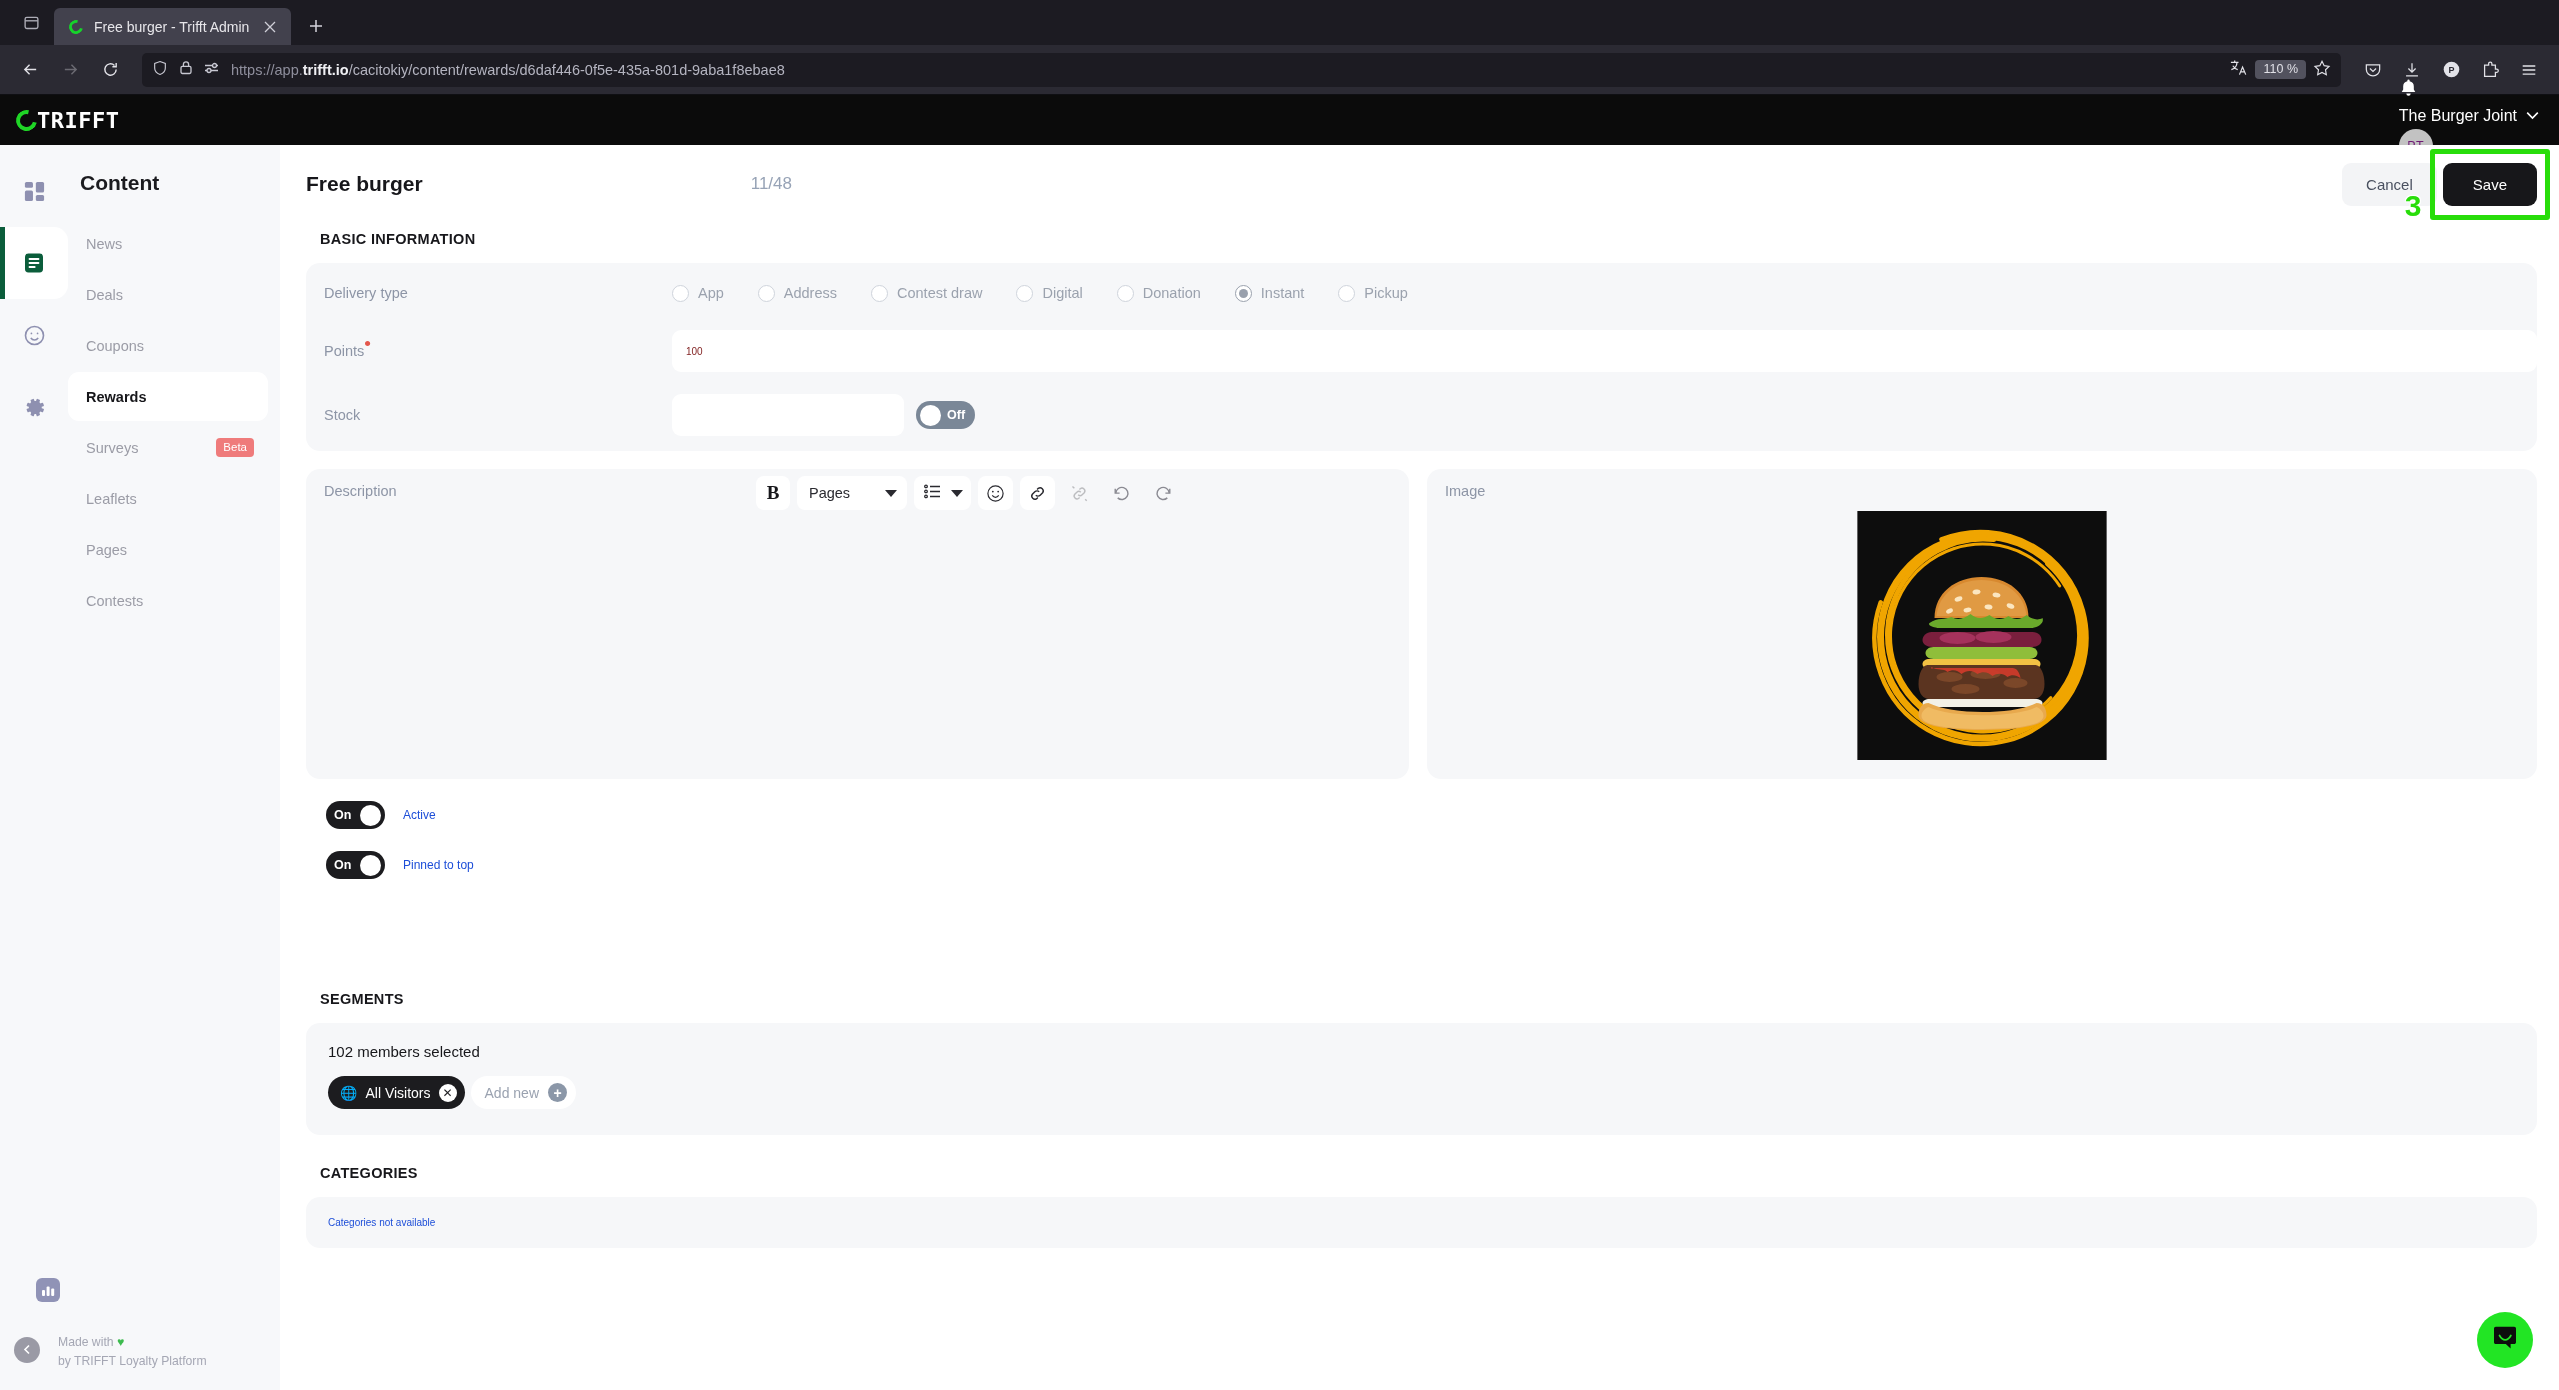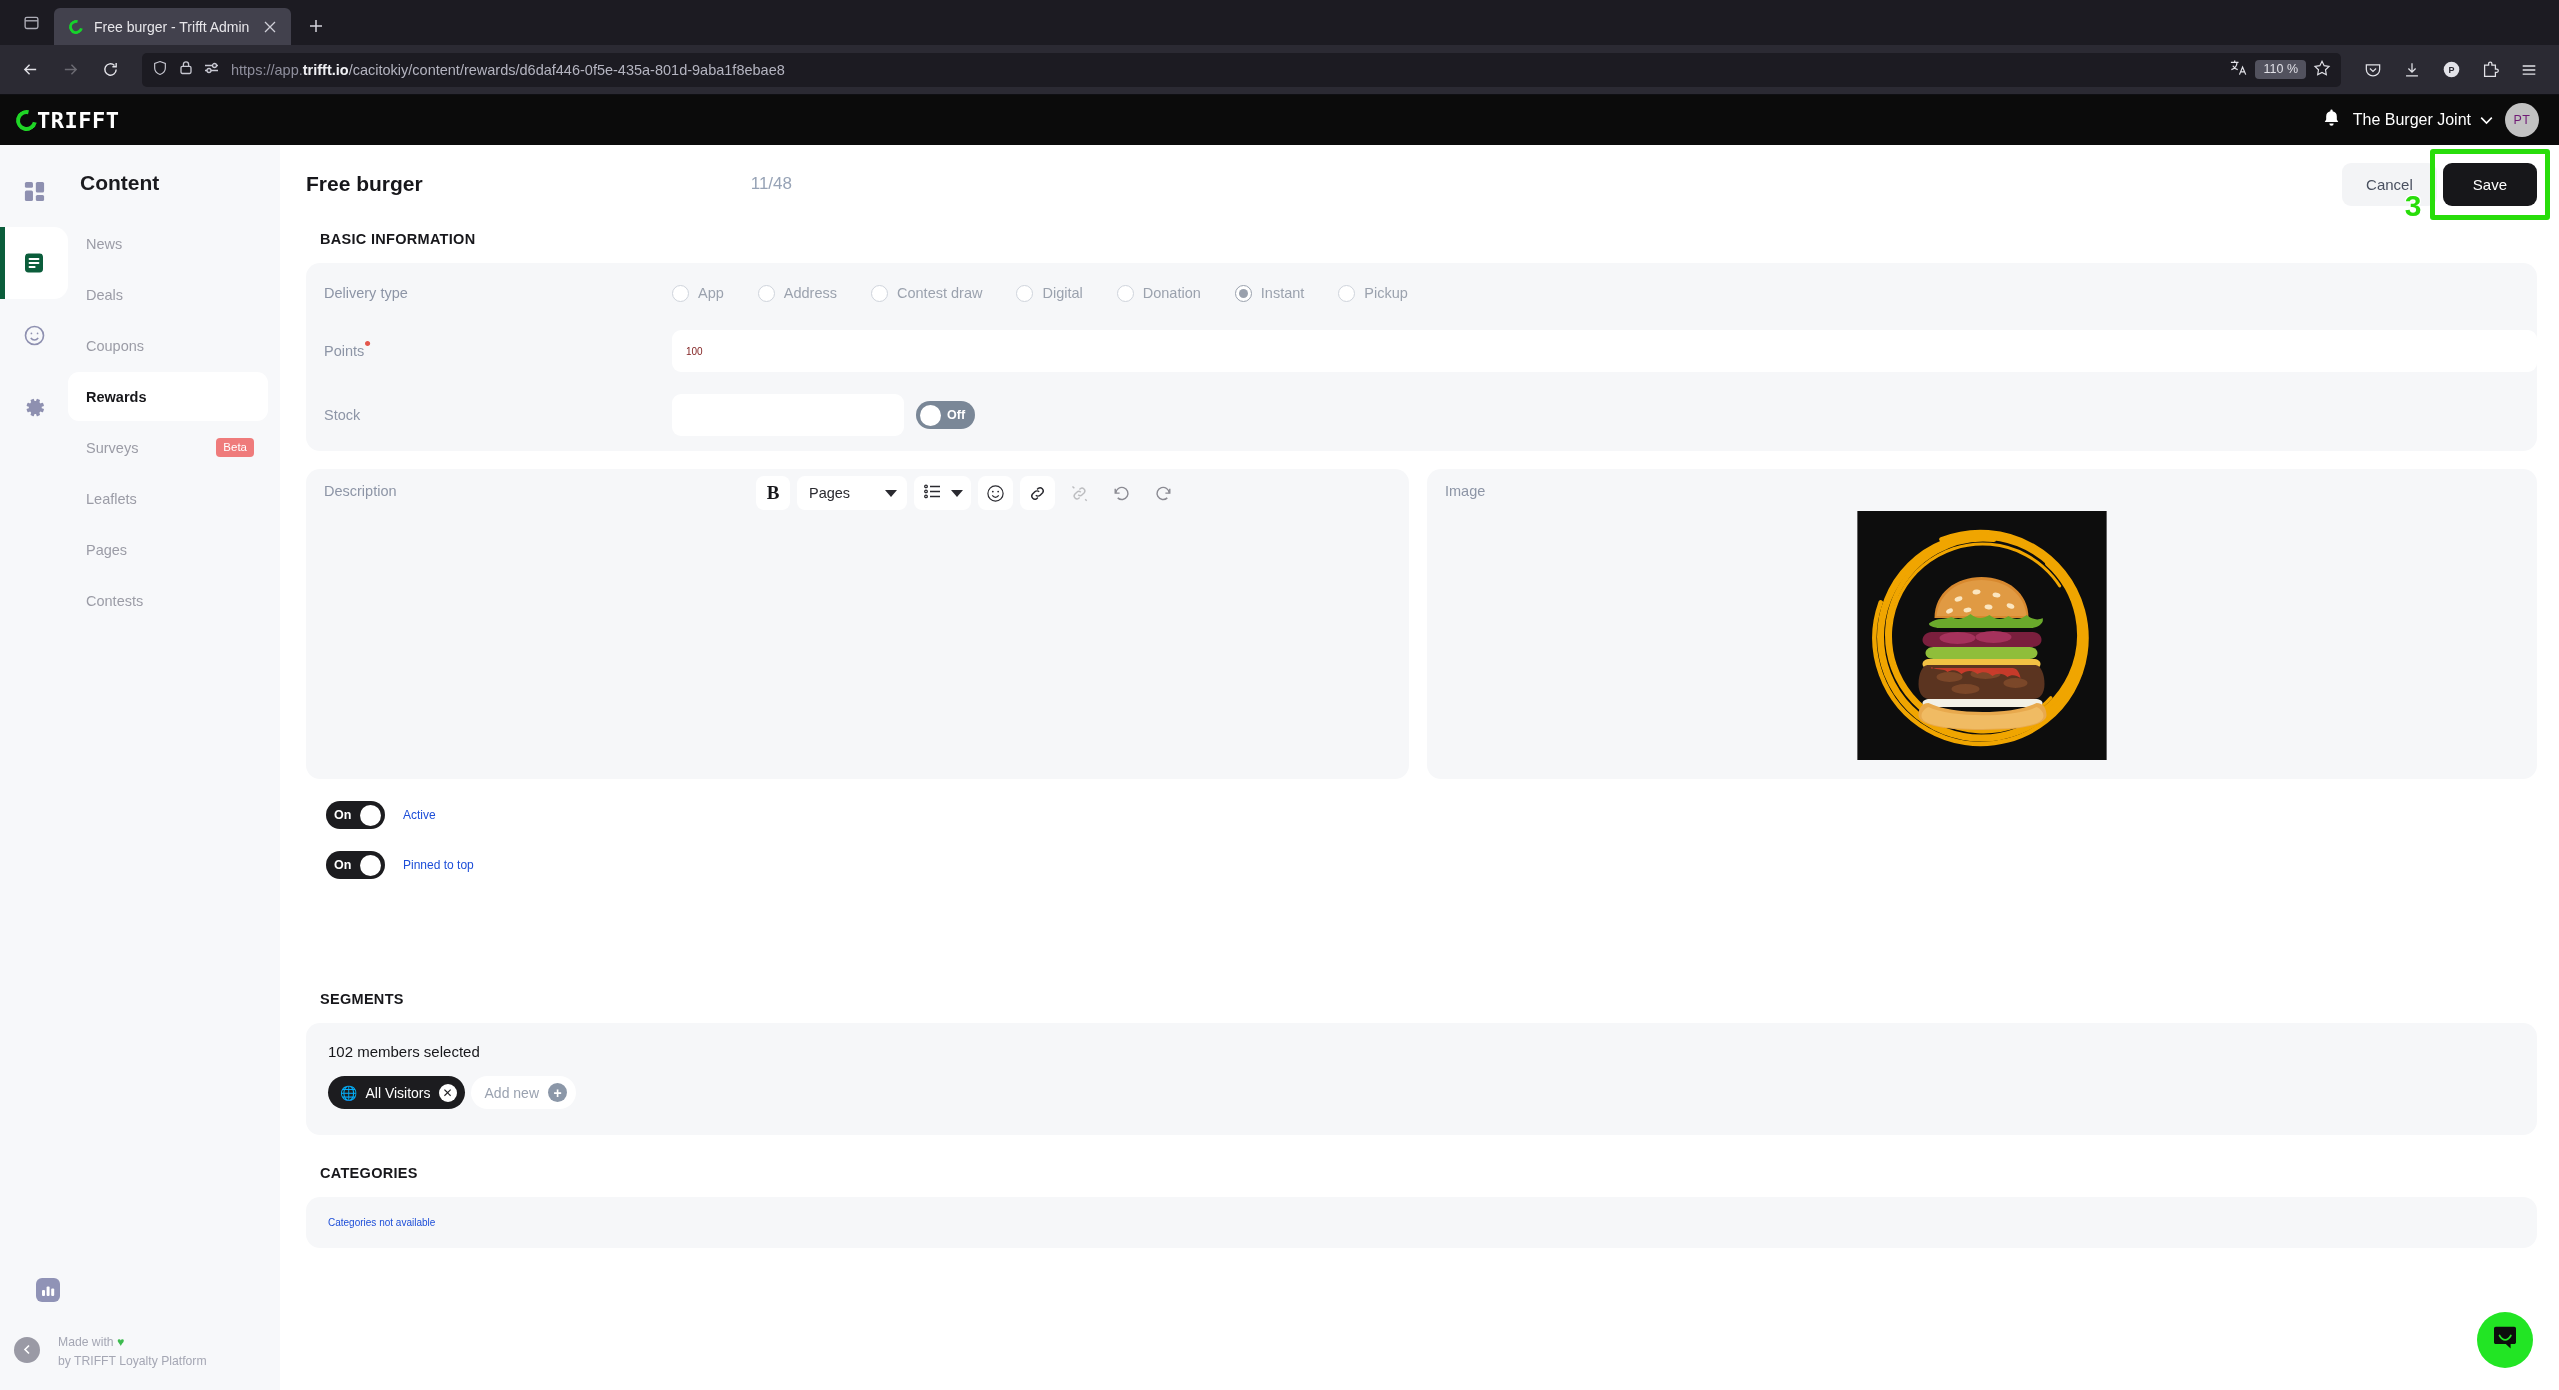--- a/index.html
+++ b/index.html
@@ -69,21 +69,21 @@
   .logo { display: flex; align-items: center; }
   .logo-mark { width: 21px; height: 21px; position: relative; }
   .logo-mark i {
     position: absolute; inset: 0; border: 4px solid #1fd626; border-radius: 50%;
     border-right-color: transparent; transform: rotate(-32deg);
   }
   .logo-text {
     color: #fff; font-family: "DejaVu Sans Mono", monospace; font-weight: bold;
     font-size: 22px; letter-spacing: .5px;
   }
-  .appbar-right { margin-left: auto; display: flex; align-items: center; gap: 12px; }
+  .appbar-right { margin-left: auto; display: flex; gap: 4px; flex-direction: column; }
   .org-name { color: #fff; font-size: 16px; display: flex; align-items: center; gap: 9px; }
   .avatar {
     width: 34px; height: 34px; border-radius: 50%; background: #c2c2c2; color: #701a75;
     font-size: 12.5px; display: flex; align-items: center; justify-content: center;
     letter-spacing: .5px;
   }
 
   .body { flex: 1; display: flex; min-height: 0; }
 
   

